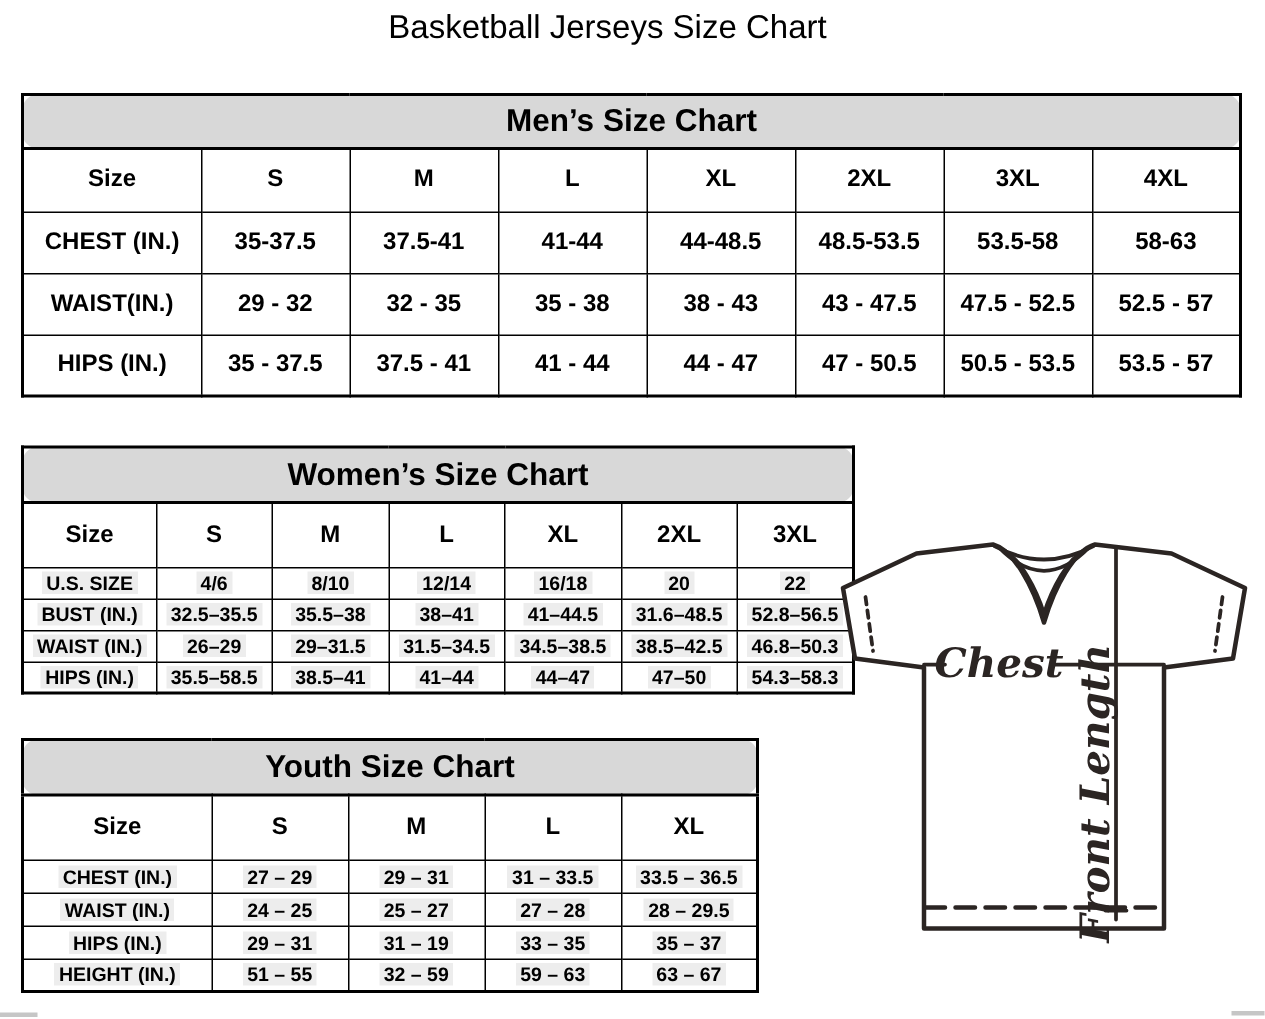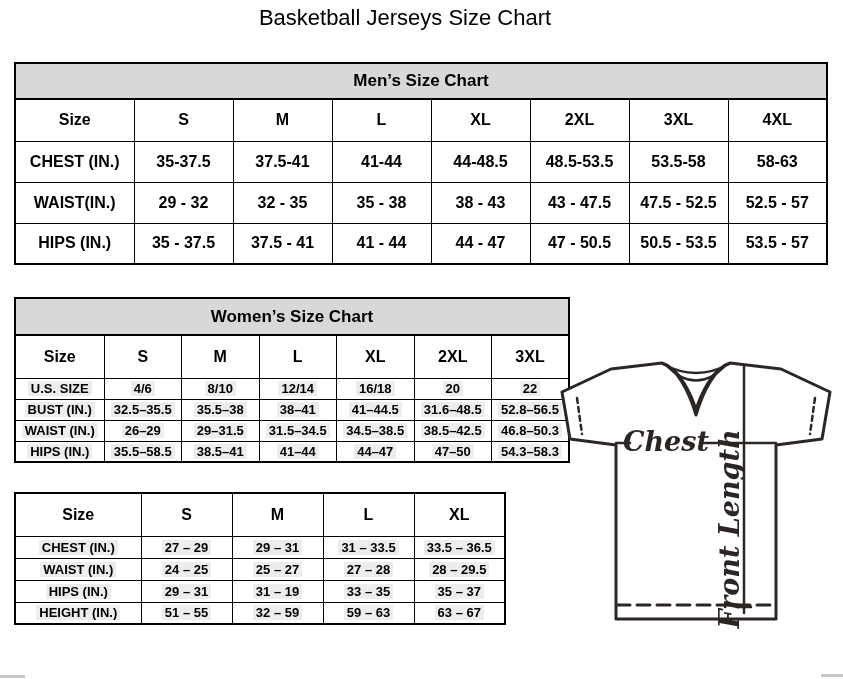--- a/index.html
+++ b/index.html
@@ -32,22 +32,23 @@
   }
   .tbl th, .tbl td {
     border: 1px solid #000;
     padding: 0;
     font-weight: 700;
     text-align: center;
     vertical-align: middle;
   }
   .tbl .band {
     background: #d8d8d8;
-    font-size: 17px;
+    font-size: 21px;
     border-bottom: 2px solid #000;
+    border-radius: 10px;
   }
 
   
   .men { left: 14px; top: 62px; width: 814px; }
   .men .band { height: 36px; }
   .men .size-row th { height: 42px; font-size: 16px; }
   .men tbody th, .men tbody td { height: 41px; font-size: 16px; }
 
   
   .women { left: 14px; top: 297px; width: 556px; }
@@ -197,20 +198,23 @@
       </tr>
     </tbody>
   </table>
 
   <table class="tbl youth">
     <colgroup>
         <col style="width:126px">
         <col span="4">
       </colgroup>
     <thead>
+      <tr>
+        <th class="band" colspan="5">Youth Size Chart</th>
+      </tr>
       <tr class="size-row">
         <th>Size</th>
         <th>S</th>
         <th>M</th>
         <th>L</th>
         <th>XL</th>
       </tr>
     </thead>
     <tbody>
       <tr>

